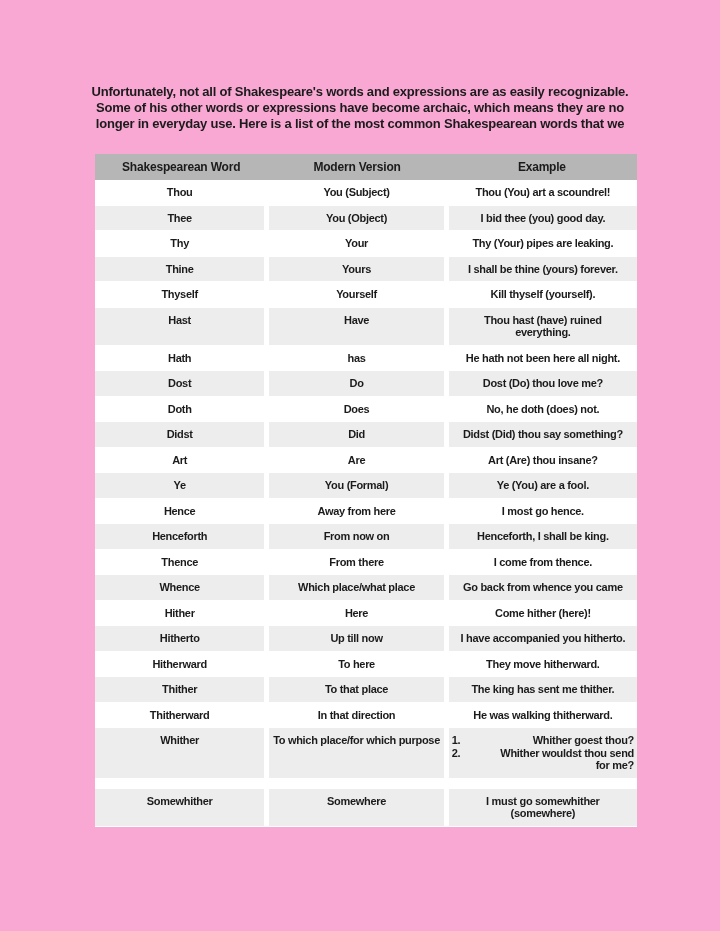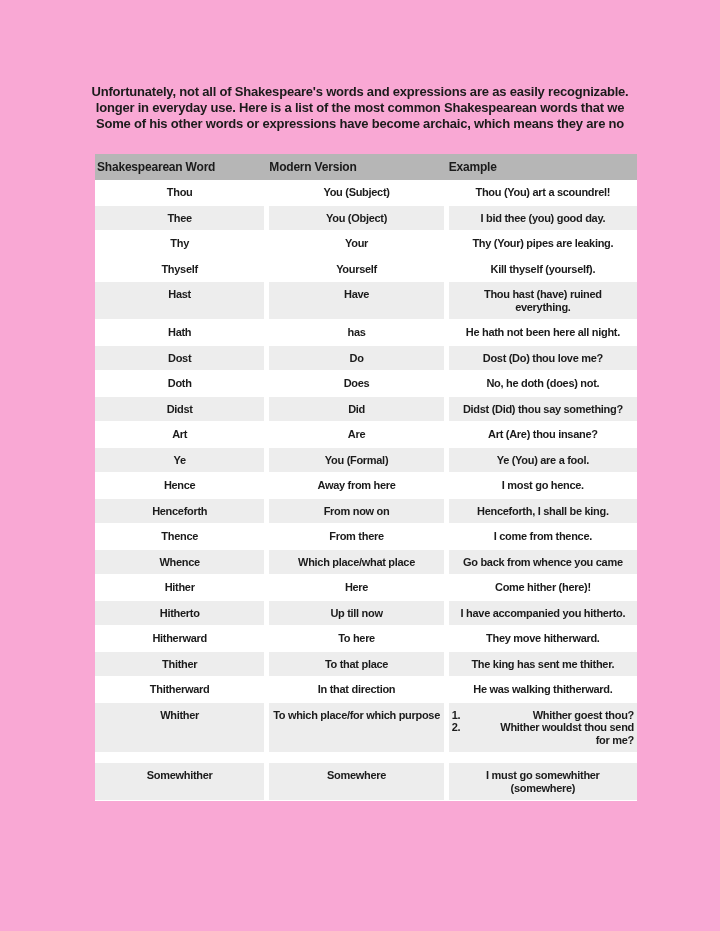--- a/index.html
+++ b/index.html
@@ -32,21 +32,21 @@
   table {
     width: 100%;
     border-collapse: separate;
     border-spacing: 0;
     table-layout: fixed;
   }
   th {
     background: #b6b6b6;
     font-size: 12px;
     padding: 6px 2px;
-    text-align: left;
+    text-align: center;
     letter-spacing: -0.2px;
   }
   td {
     font-size: 11px;
     line-height: 12.5px;
     padding: 6px 3px;
     text-align: center;
     vertical-align: top;
     letter-spacing: -0.3px;
     white-space: pre-line;
@@ -77,22 +77,22 @@
     white-space: pre-line;
   }
 </style>
 </head>
 <body>
 
 <div class="page">
 
   <div class="intro">
     <div>Unfortunately, not all of Shakespeare's words and expressions are as easily recognizable.</div>
+    <div>Some of his other words or expressions have become archaic, which means they are no</div>
     <div>longer in everyday use. Here is a list of the most common Shakespearean words that we</div>
-    <div>Some of his other words or expressions have become archaic, which means they are no</div>
   </div>
 
   <div class="table-wrap">
     <table>
       <colgroup>
         <col style="width:31.8%">
         <col style="width:33.1%">
         <col style="width:35.1%">
       </colgroup>
       <thead>
@@ -111,20 +111,25 @@
           <tr class="stripe">
             <td>Thee</td>
             <td>You (Object)</td>
             <td>I bid thee (you) good day.</td>
           </tr>
           <tr>
             <td>Thy</td>
             <td>Your</td>
             <td>Thy (Your) pipes are leaking.</td>
           </tr>
+          <tr class="stripe">
+            <td>Thine</td>
+            <td>Yours</td>
+            <td>I shall be thine (yours) forever.</td>
+          </tr>
           <tr>
             <td>Thyself</td>
             <td>Yourself</td>
             <td>Kill thyself (yourself).</td>
           </tr>
           <tr class="stripe">
             <td>Hast</td>
             <td>Have</td>
             <td>Thou hast (have) ruined
 everything.</td>

